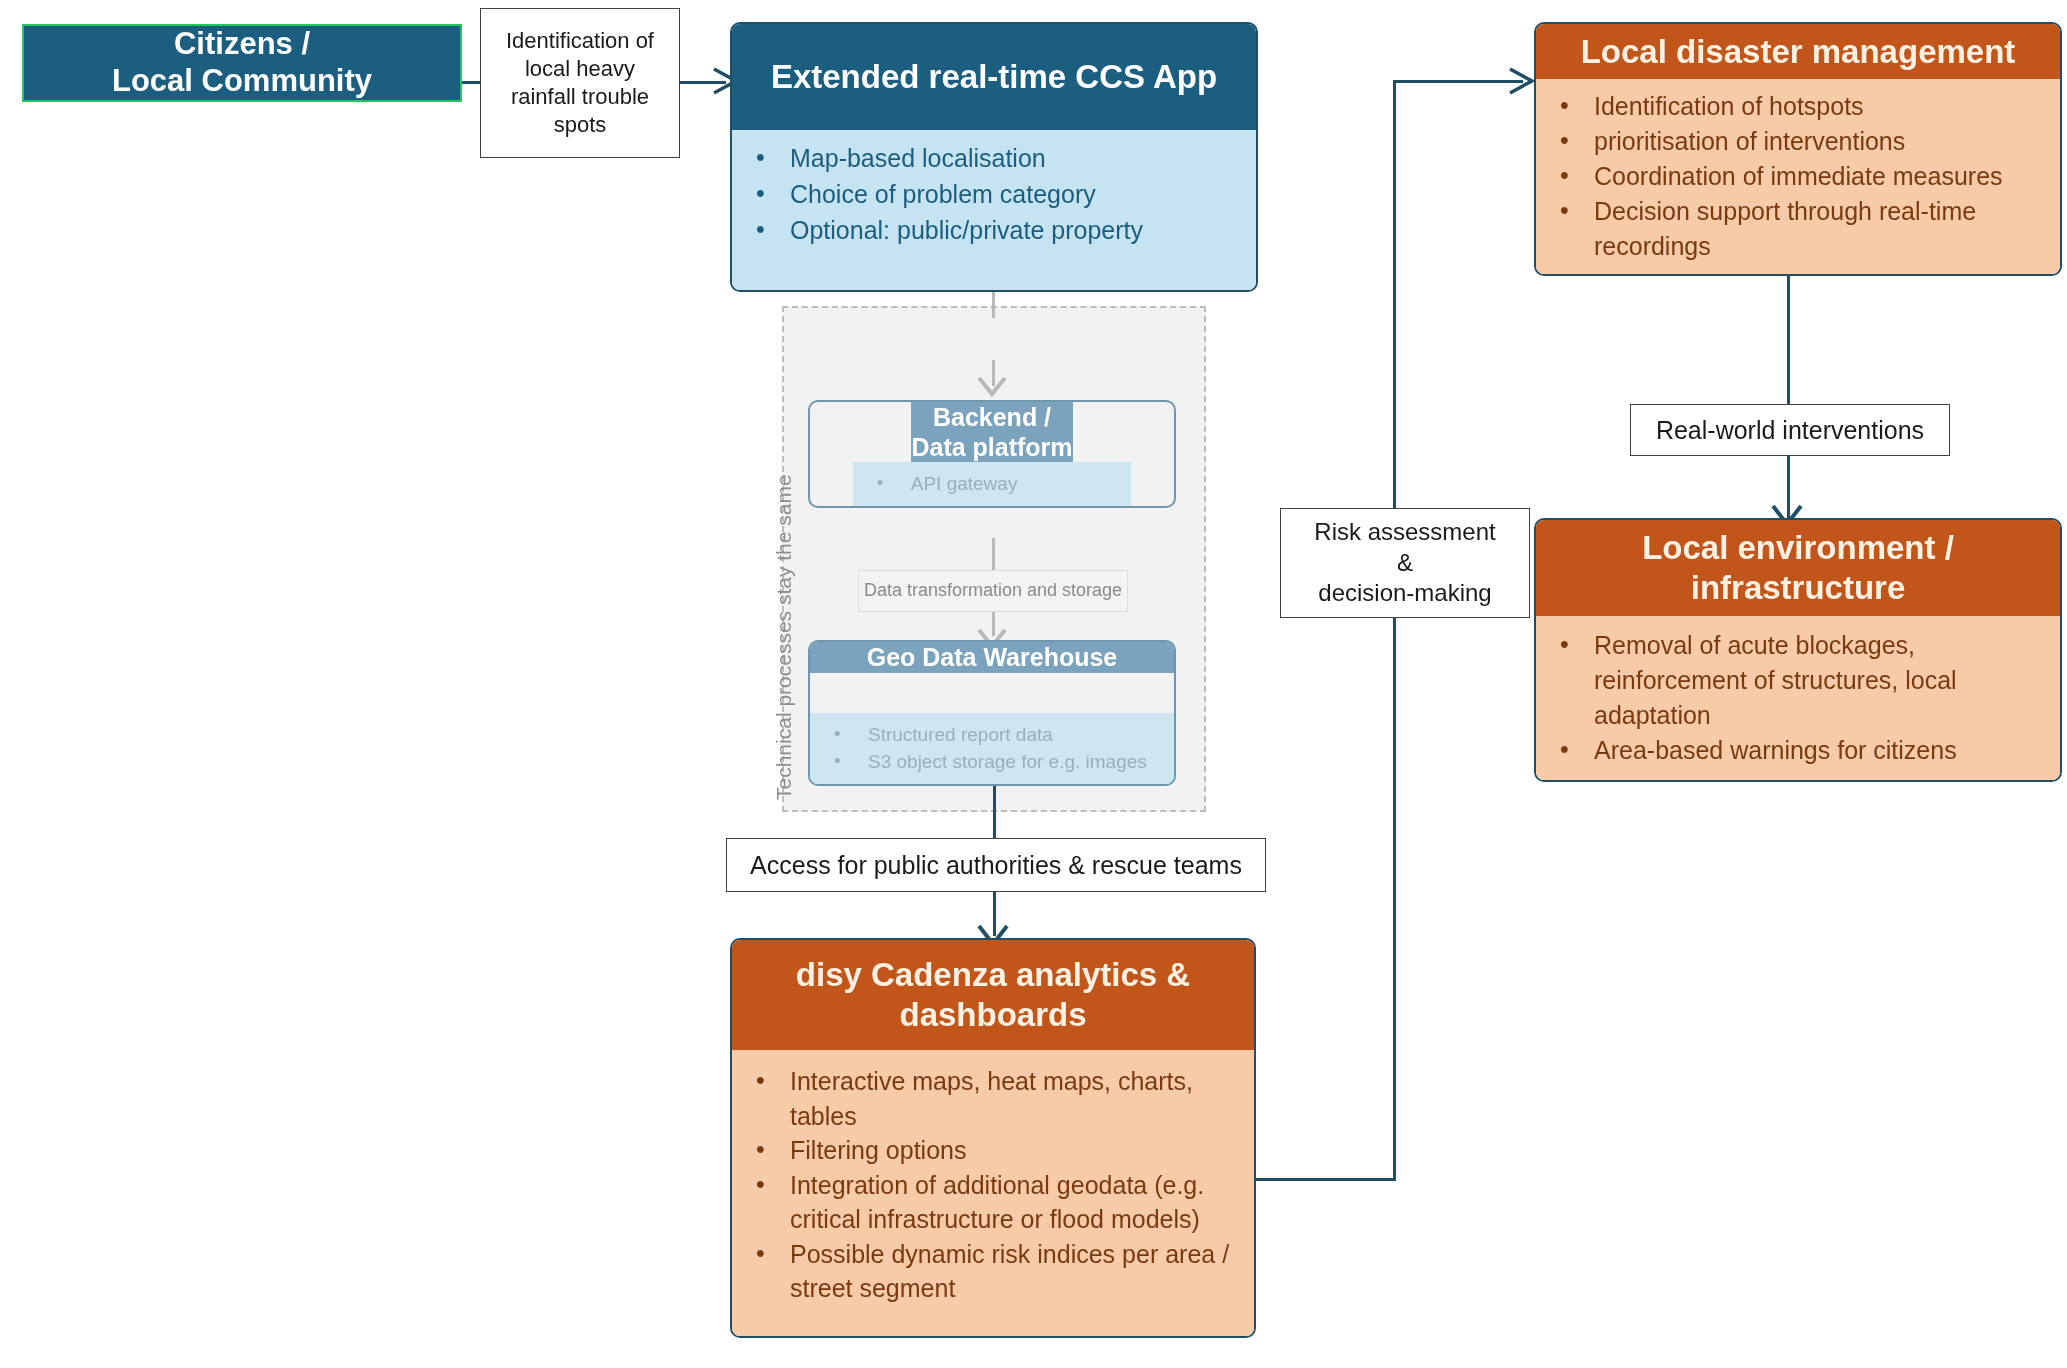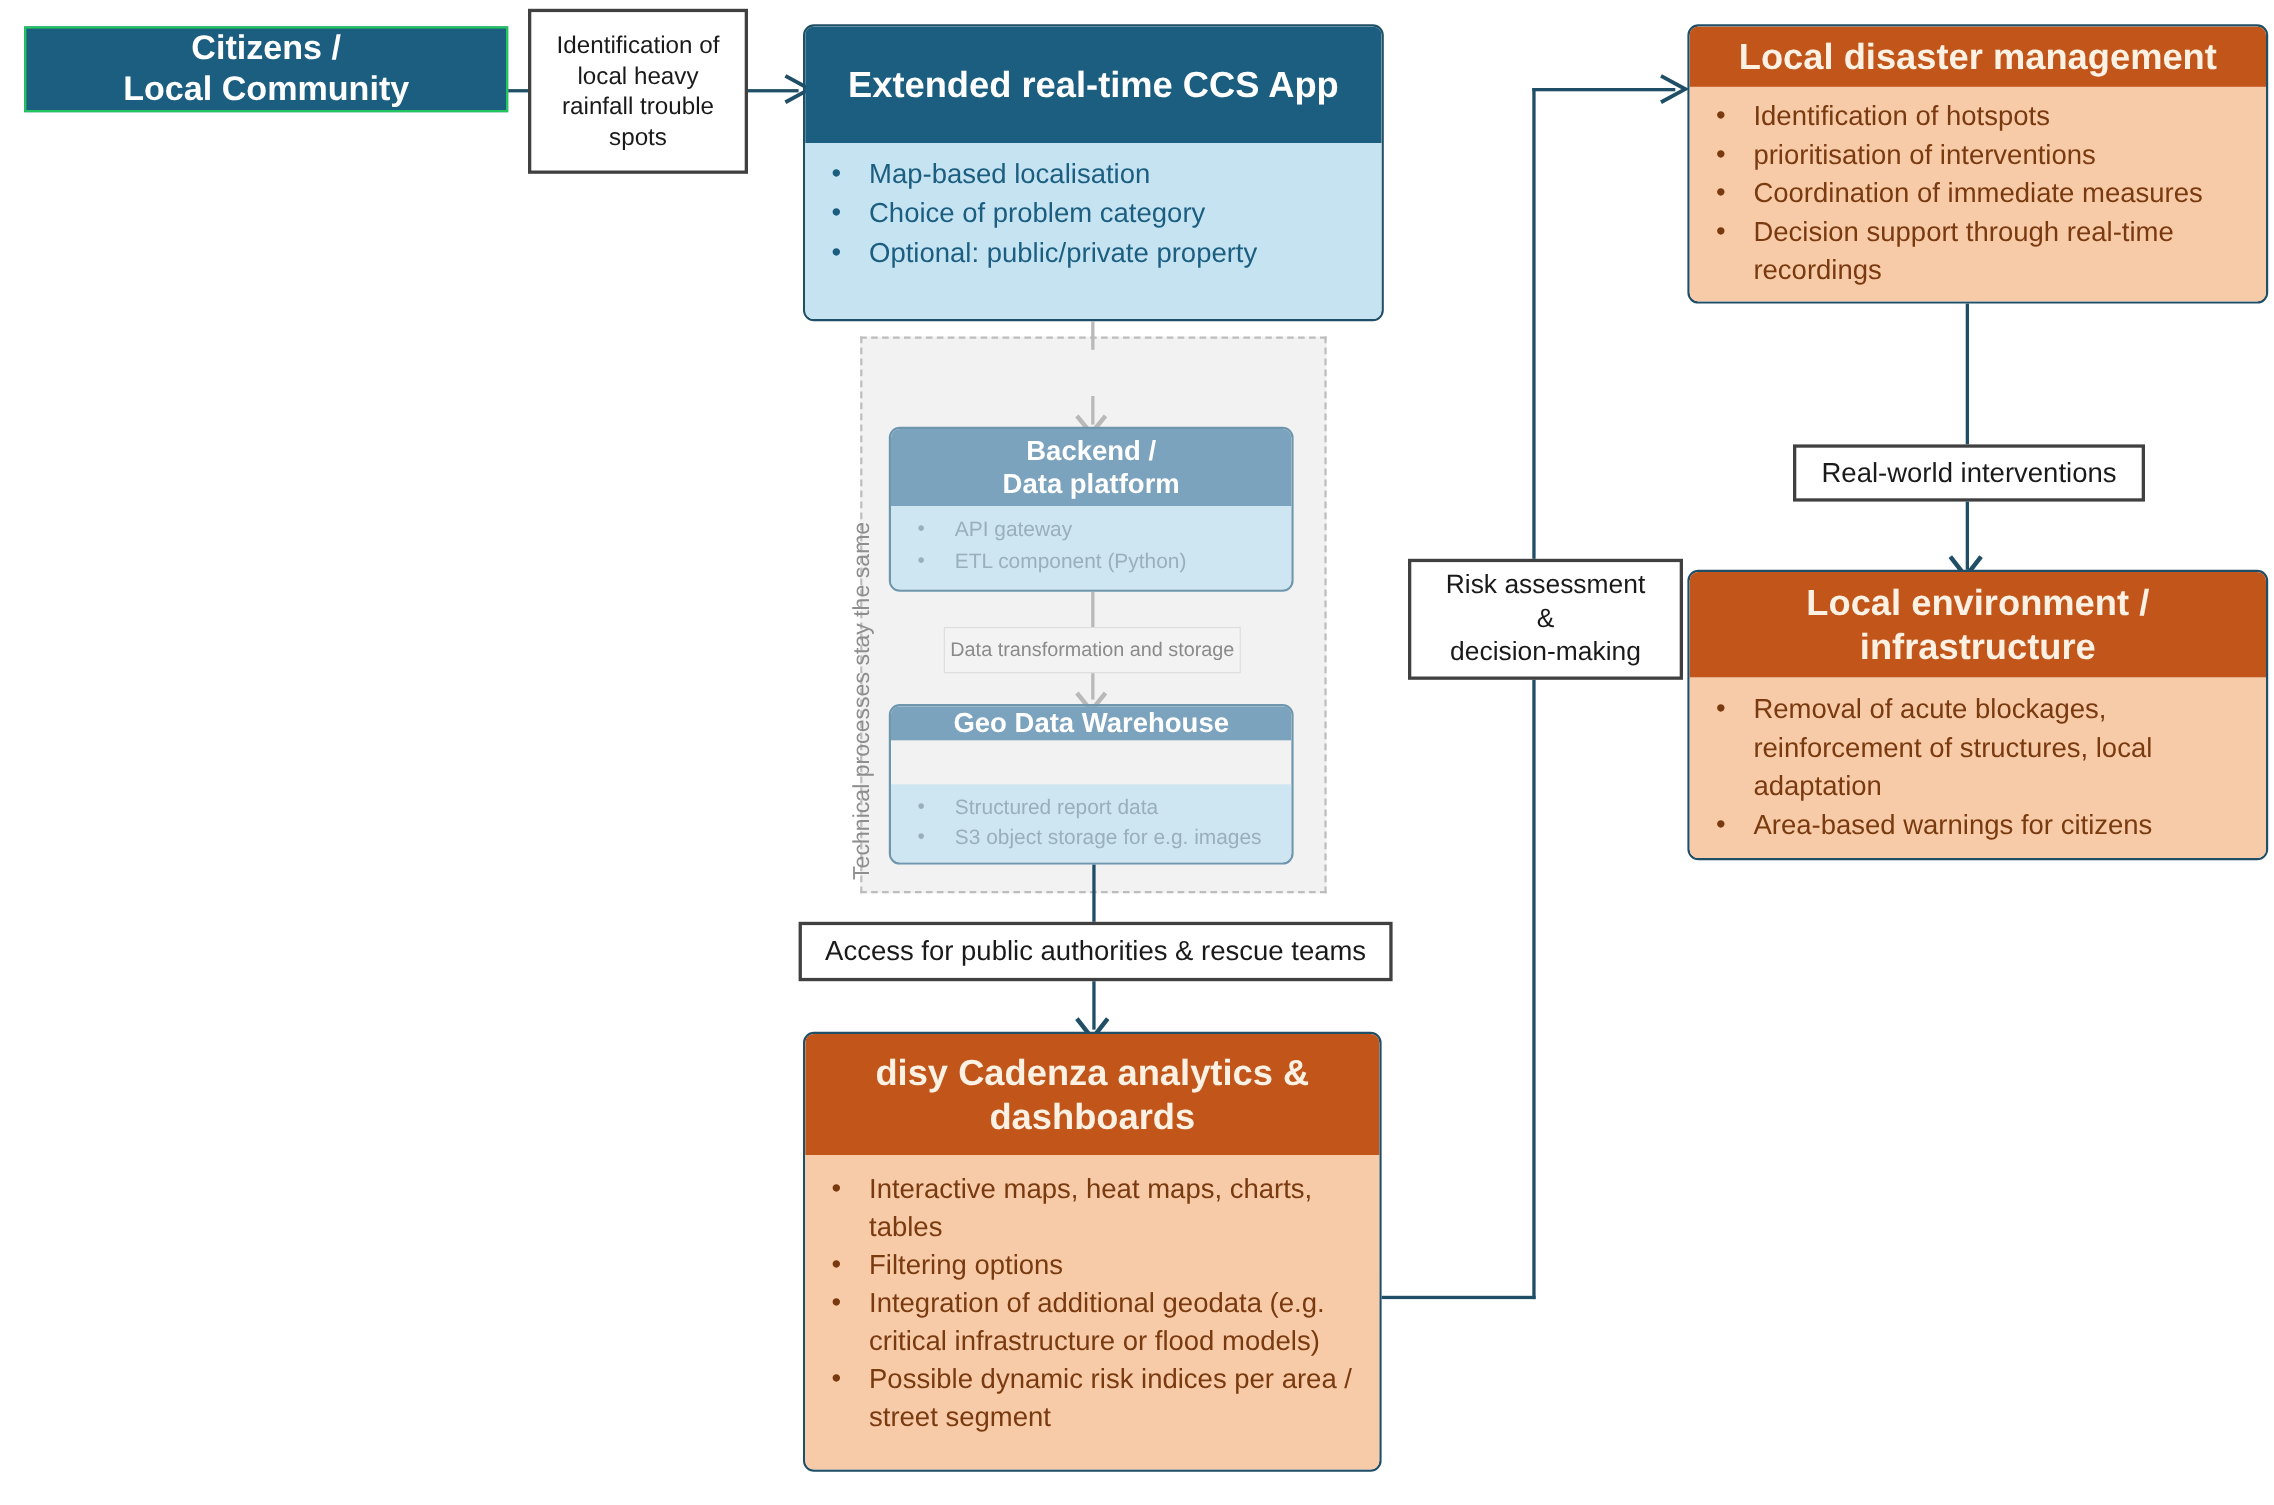--- a/index.html
+++ b/index.html
@@ -33,21 +33,21 @@
   .card.steel{border:2px solid #6E96AD;}
   .card.steel .hd{background:#7BA3BE;color:#ffffff;}
   .card.steel .bd{background:#CEE5F2;}
   .card.steel .bd li{color:#9AAFBC;}
 
   ul.blist{list-style:none;margin:0;padding:0;}
   ul.blist li{position:relative;padding-left:58px;}
   ul.blist li:before{content:"\2022";position:absolute;left:24px;top:-1px;}
 
   
-  .label{position:absolute;box-sizing:border-box;background:#ffffff;border:3px solid #404040;
+  .label{position:absolute;box-sizing:border-box;background:#ffffff;border:1px solid #404040;
          display:flex;align-items:center;justify-content:center;text-align:center;
          color:#1a1a1a;line-height:1.28;}
 
   .label.soft{background:#f3f3f3;border:1px solid #dcdcdc;color:#8a8a8a;}
 
   
   .tech-zone{position:absolute;box-sizing:border-box;background:#f2f2f2;
              border:2px dashed #bdbdbd;}
   .tech-label{position:absolute;color:#8e8e8e;white-space:nowrap;
               transform:rotate(-90deg);transform-origin:left top;}
@@ -100,21 +100,21 @@
   </div>
 
   <div class="ln lnv grey" style="left:992px;top:292px;height:26px;"></div>
 
 
   <div class="ln lnv grey" style="left:992px;top:360px;height:26px;"></div>
   <svg class="arrowhead" style="left:979px;top:378px;width:28px;height:22px;">
     <path d="M0,0 L13,16 L26,0" fill="none" stroke="#b9b9b9" stroke-width="4"></path>
   </svg>
 
-  <div class="box card steel" style="left:808px;top:388px;width:368px;height:150px;">
+  <div class="box card steel" style="left:808px;top:400px;width:368px;height:108px;align-items:center;">
     <div class="hd" style="height:70px;font-size:25px;font-weight:600;">
       <span style="white-space:pre-line;">Backend /
 Data platform</span>
     </div>
     <div class="bd" style="padding:8px 10px 8px 0;">
       <ul class="blist" style="font-size:19px;line-height:1.5;">
         <li>API gateway</li>
         <li>ETL component (Python)</li>
       </ul>
     </div>

